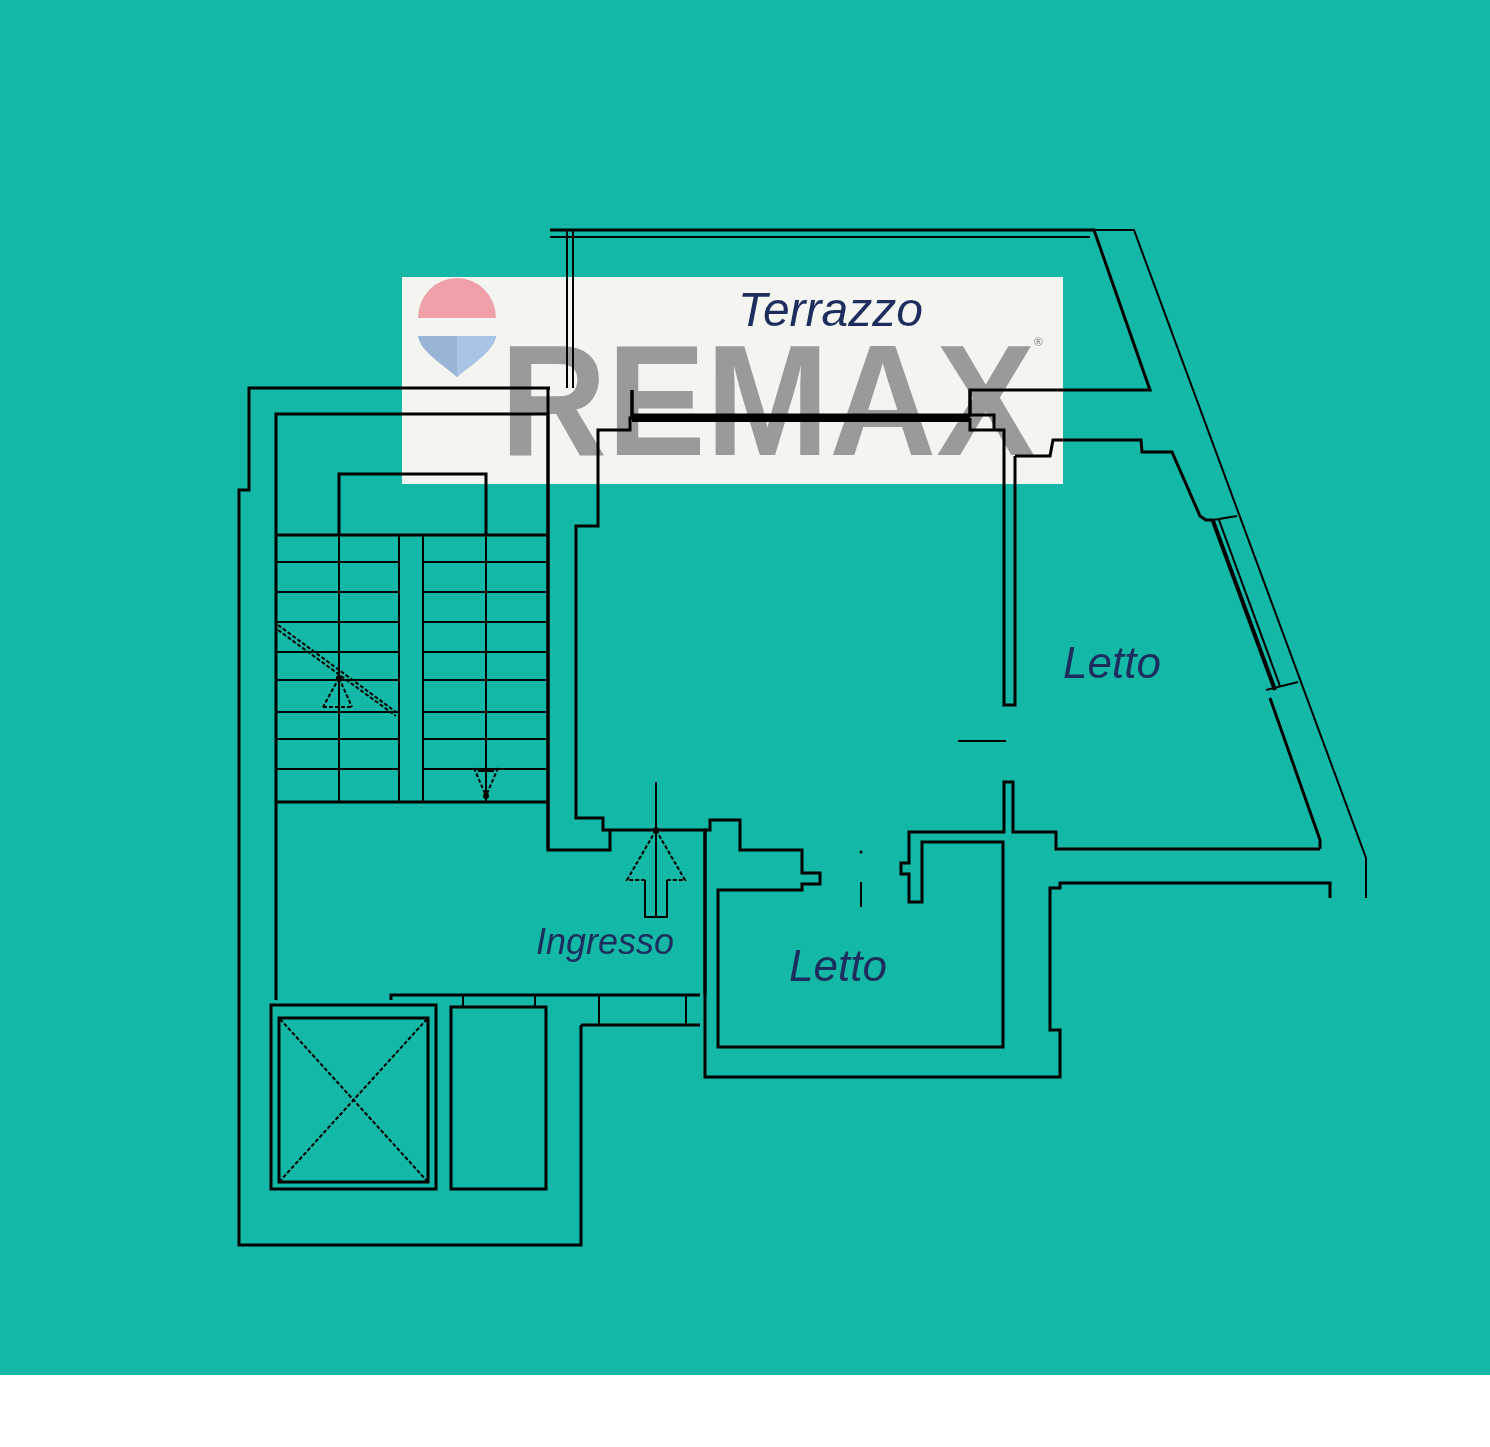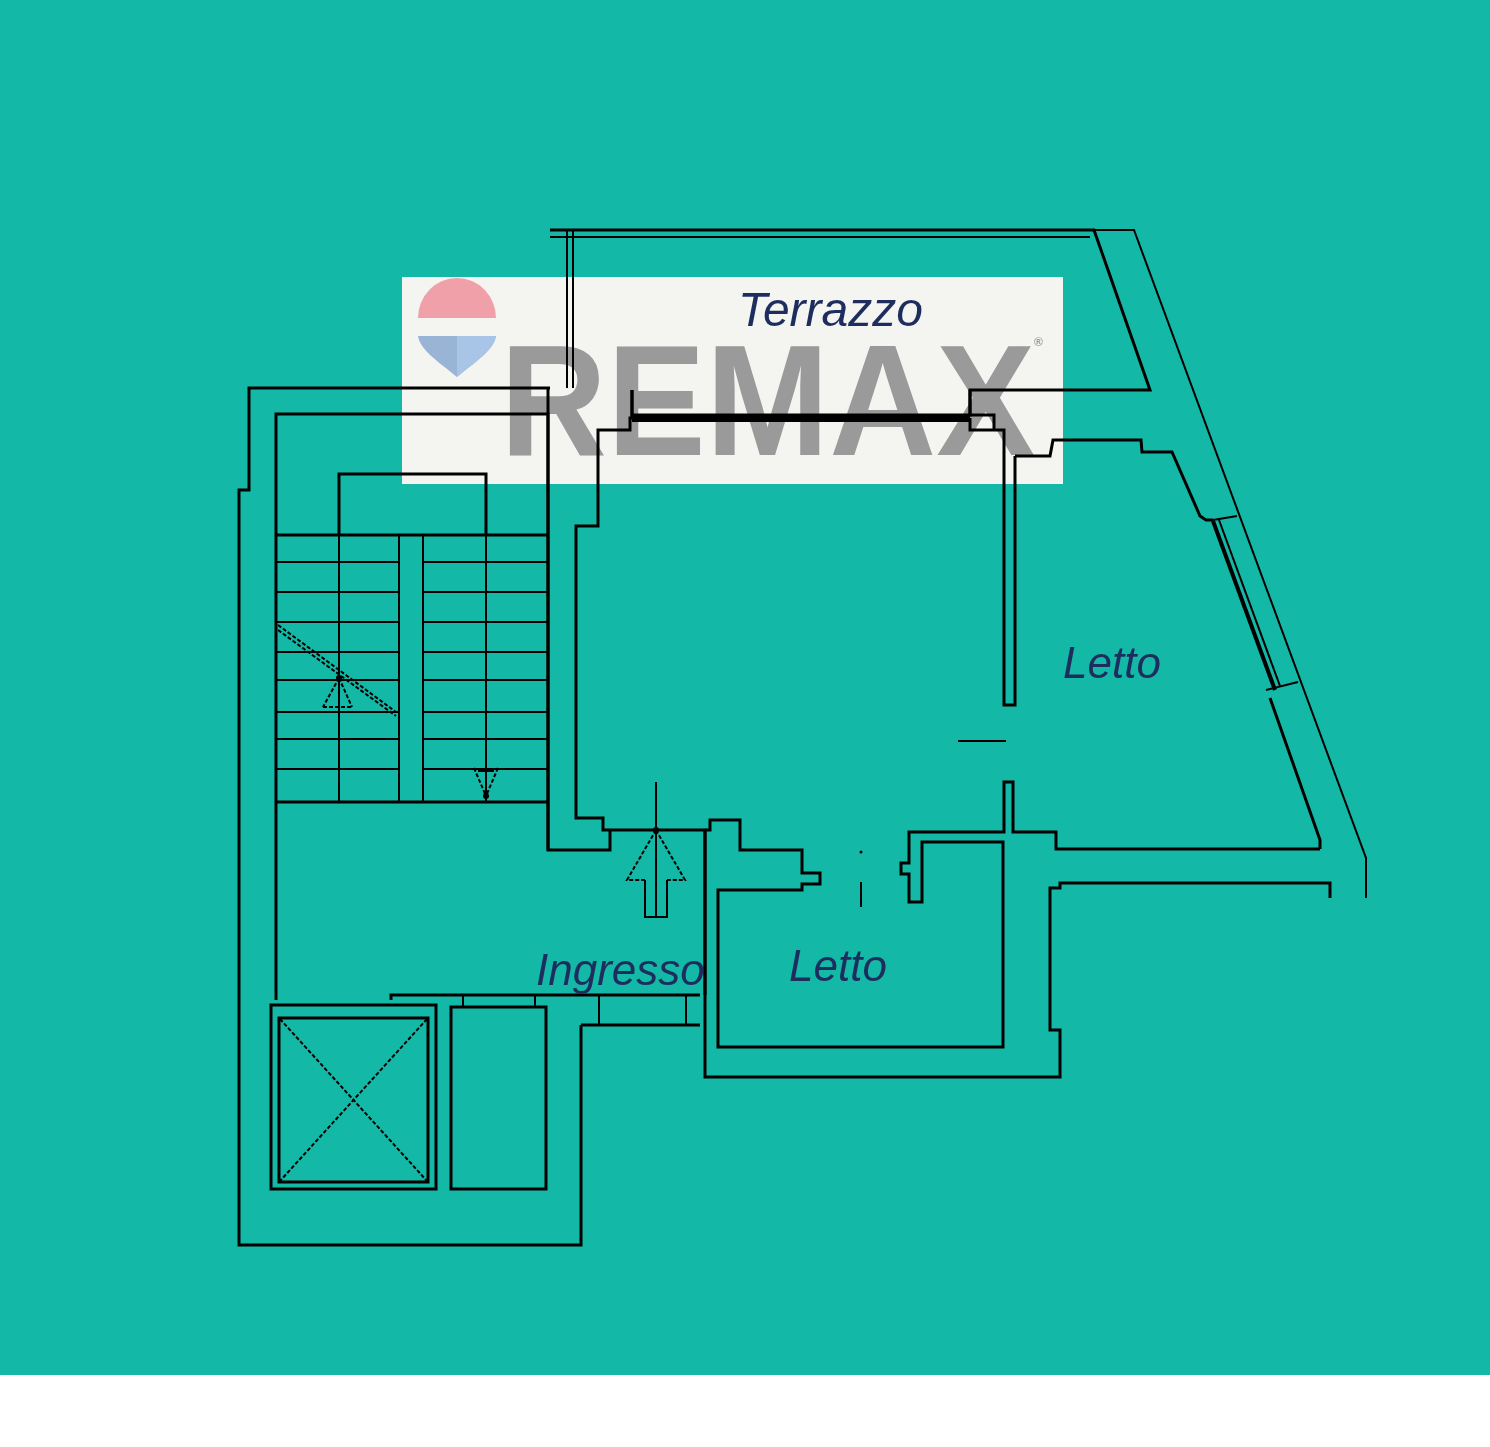--- a/index.html
+++ b/index.html
@@ -142,15 +142,15 @@
       <polyline class="thin" points="1266,690 1298,682"></polyline>
       <polyline class="wall" points="1270,698 1320,840 1320,849"></polyline>
       <line x1="1213" y1="521" x2="1275" y2="690" stroke="#000" stroke-width="4"></line>
       <line class="thin" x1="1219" y1="520" x2="1280" y2="686"></line>
       <line class="thin" x1="958" y1="741" x2="1006" y2="741"></line>
     </g>
   </svg>
 
   <div class="room-label" style="left:738px;top:286px;font-size:48px;">Terrazzo</div>
   <div class="room-label" style="left:1063px;top:641px;font-size:44px;">Letto</div>
-  <div class="room-label" style="left:536px;top:948px;font-size:44px;">Ingresso</div>
+  <div class="room-label" style="left:536px;top:924px;font-size:36px;">Ingresso</div>
   <div class="room-label" style="left:789px;top:944px;font-size:44px;">Letto</div>
 </div>
 
 </body></html>

